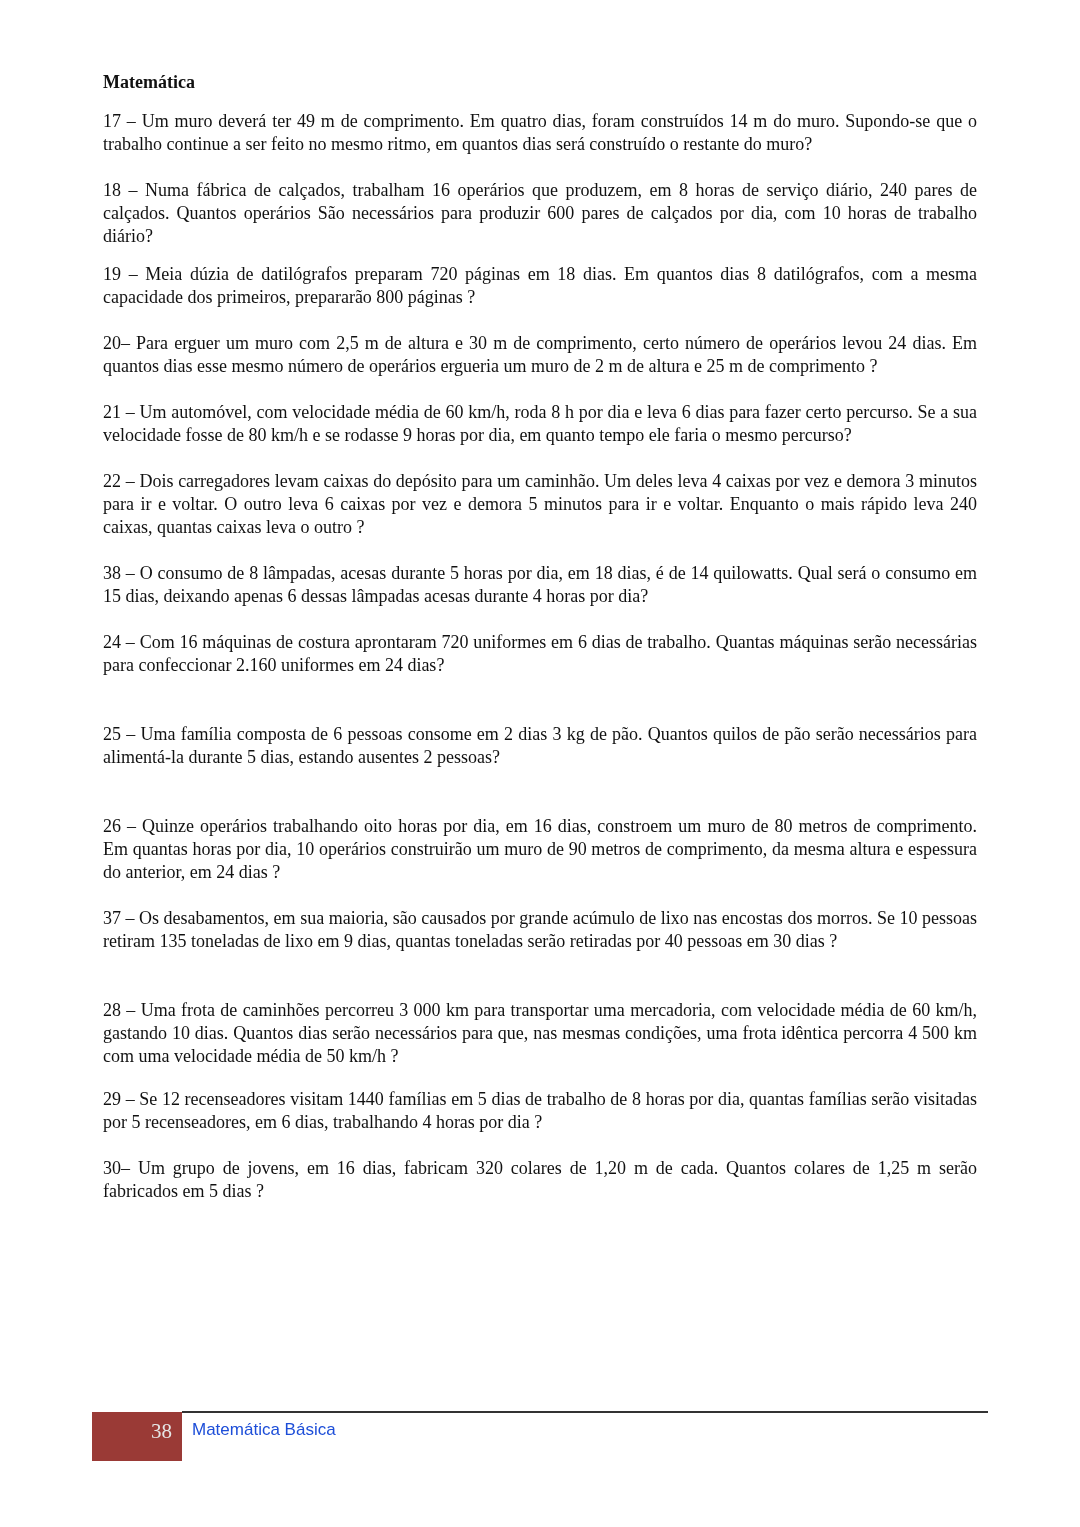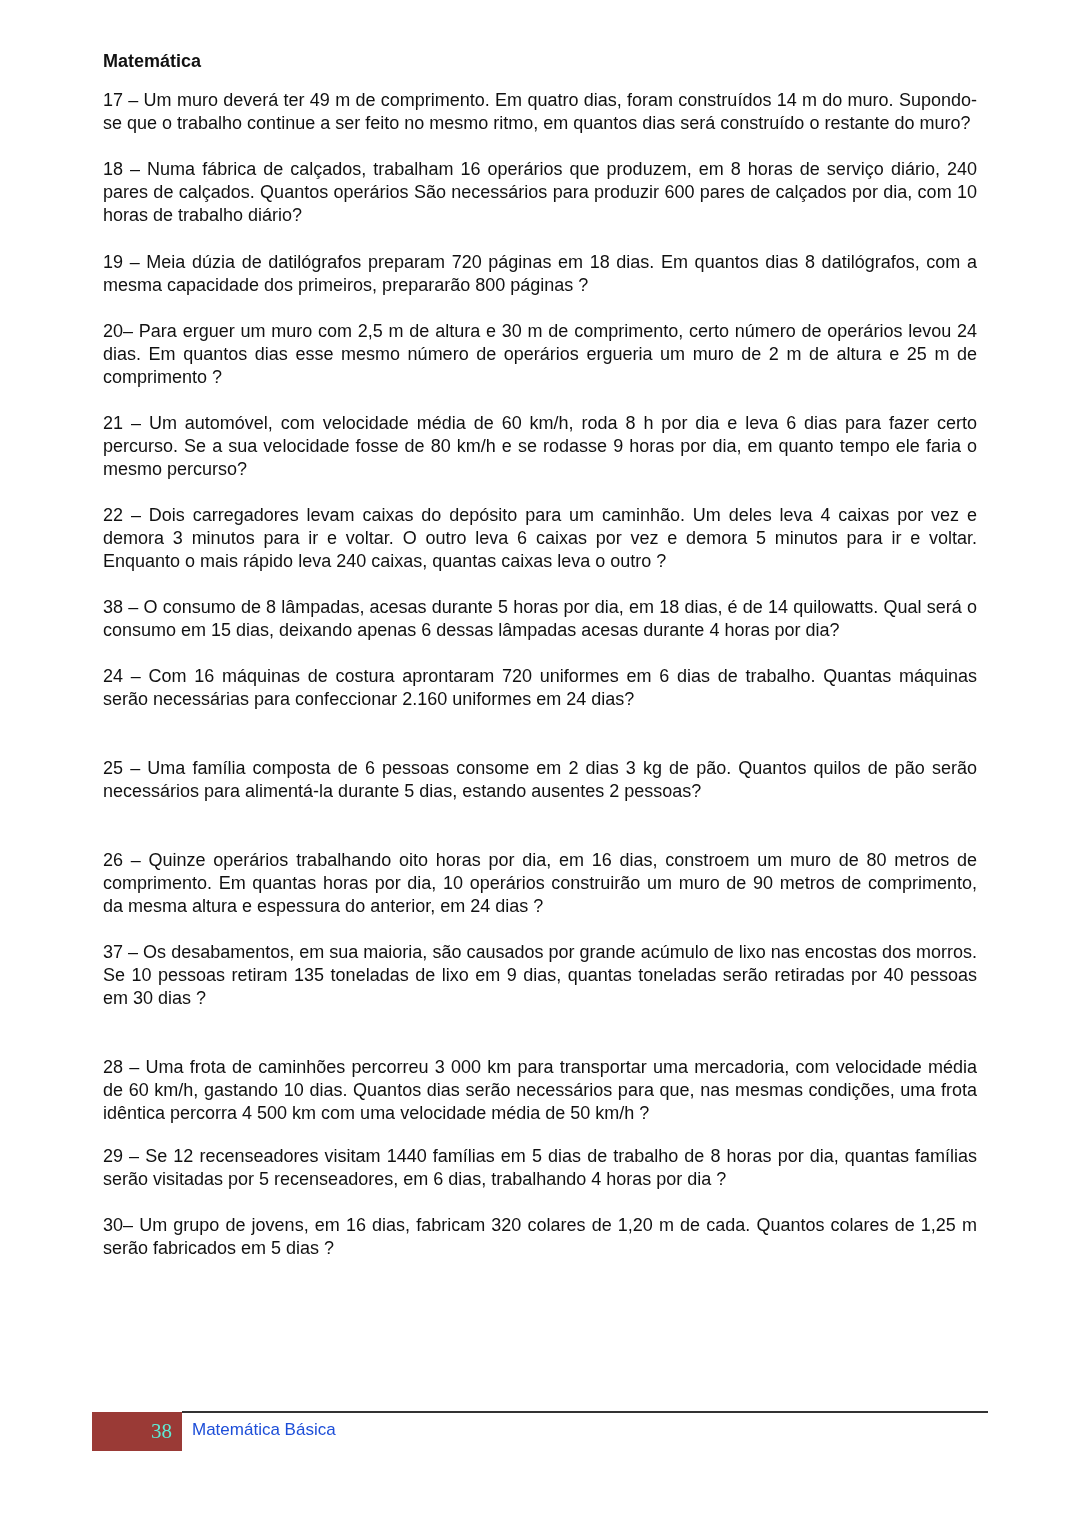--- a/index.html
+++ b/index.html
@@ -11,22 +11,23 @@
       width: 1080px;
       height: 1527px;
       position: relative;
       overflow: hidden;
       font-family: "Liberation Sans", sans-serif;
       color: #111111;
     }
     .page {
       position: absolute;
       left: 103px;
-      top: 50px;
+      top: 71px;
       width: 874px;
+      font-family: Liberation Serif, serif;
     }
     .section-title {
       font-weight: bold;
       font-size: 18px;
       line-height: 23px;
       margin: 0;
     }
     .exercise {
       font-size: 18px;
       line-height: 23px;
@@ -47,23 +48,23 @@
       top: 0;
       right: 0;
       height: 2px;
       background: #333333;
     }
     .footer-box {
       position: absolute;
       left: 0;
       top: 1px;
       width: 90px;
-      height: 39px;
+      height: 49px;
       background: #9a3a36;
-      color: #5eead4;
+      color: #e5e5e5;
       font-family: "Liberation Serif", serif;
       font-size: 21px;
       line-height: 39px;
       text-align: right;
       padding-right: 10px;
       box-sizing: border-box;
     }
     .footer-text {
       position: absolute;
       left: 100px;
@@ -80,21 +81,21 @@
   <p class="section-title">Matemática</p>
 
   <p class="exercise" style="margin-top:16px;">
     <span class="num">17 –</span><span> Um muro deverá ter 49 m de comprimento. Em quatro dias, foram construídos 14 m do muro. Supondo-se que o trabalho continue a ser feito no mesmo ritmo, em quantos dias será construído o restante do muro?</span>
   </p>
 
   <p class="exercise" style="margin-top:23px;">
     <span class="num">18 –</span><span> Numa fábrica de calçados, trabalham 16 operários que produzem, em 8 horas de serviço diário, 240 pares de calçados. Quantos operários São necessários para produzir 600 pares de calçados por dia, com 10 horas de trabalho diário?</span>
   </p>
 
-  <p class="exercise" style="margin-top:24px;">
+  <p class="exercise" style="margin-top:15px;">
     <span class="num">19 –</span><span> Meia dúzia de datilógrafos preparam 720 páginas em 18 dias. Em quantos dias 8 datilógrafos, com a mesma capacidade dos primeiros, prepararão 800 páginas ?</span>
   </p>
 
   <p class="exercise" style="margin-top:23px;">
     <span class="num">20–</span><span> Para erguer um muro com 2,5 m de altura e 30 m de comprimento, certo número de operários levou 24 dias. Em quantos dias esse mesmo número de operários ergueria um muro de 2 m de altura e 25 m de comprimento ?</span>
   </p>
 
   <p class="exercise" style="margin-top:23px;">
     <span class="num">21 –</span><span> Um automóvel, com velocidade média de 60 km/h, roda 8 h por dia e leva 6 dias para fazer certo percurso. Se a sua velocidade fosse de 80 km/h e se rodasse 9 horas por dia, em quanto tempo ele faria o mesmo percurso?</span>
   </p>

